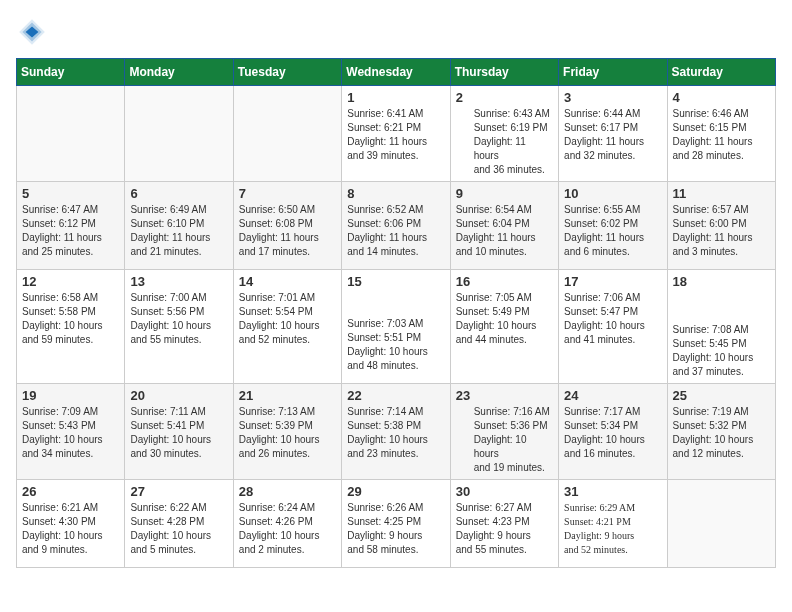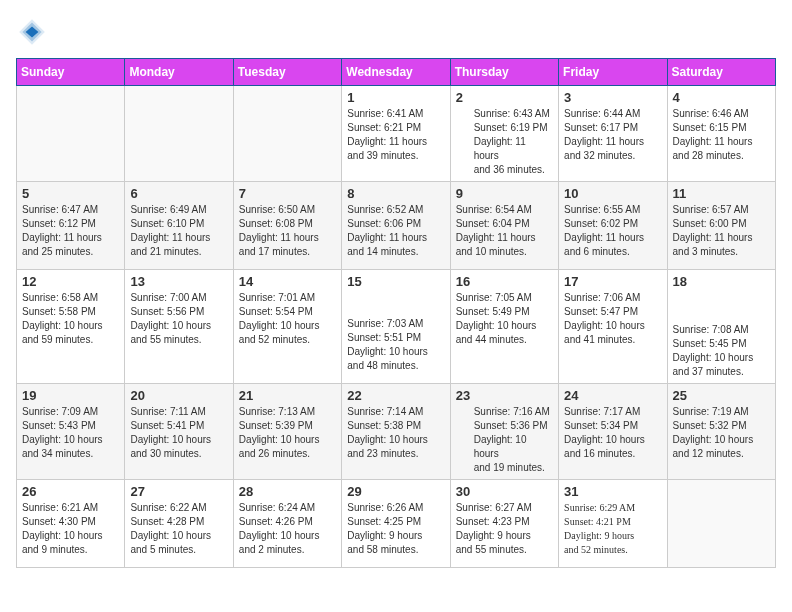--- a/index.html
+++ b/index.html
@@ -52,21 +52,21 @@
     .calendar-subtitle {
       font-size: 14px;
       color: #555;
     }
     table {
       width: 100%;
       border-collapse: collapse;
       table-layout: fixed;
     }
     thead tr th {
-      background-color: #d946ef;
+      background-color: #15803d;
       color: #fff;
       font-size: 12px;
       font-weight: bold;
       padding: 6px 4px;
       text-align: left;
       border: 1px solid #1a5a9a;
     }
     tbody tr td {
       border: 1px solid #ccc;
       vertical-align: top;

